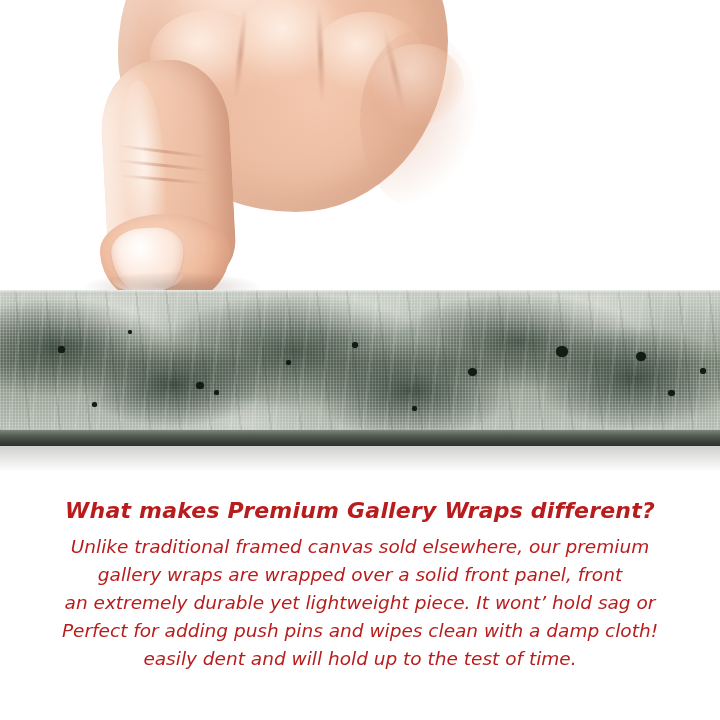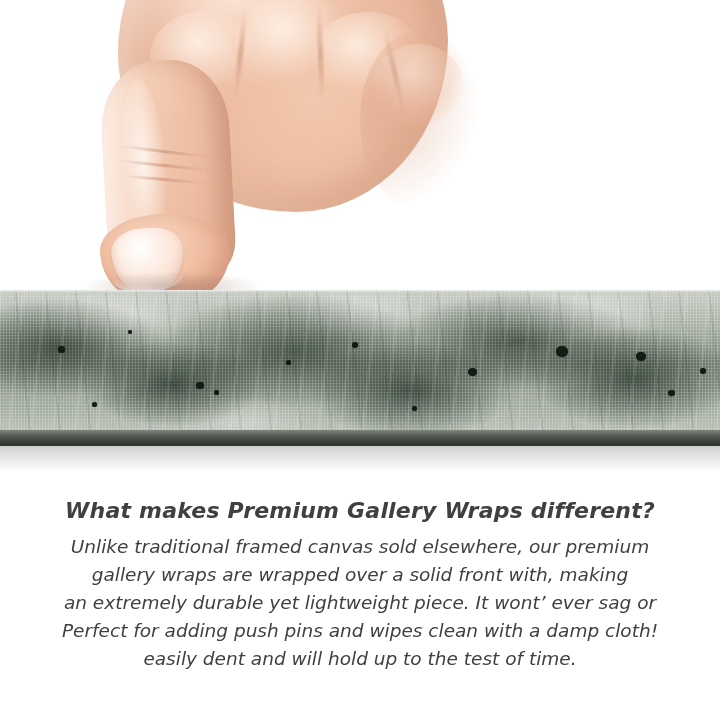--- a/index.html
+++ b/index.html
@@ -230,21 +230,21 @@
     background: linear-gradient(to bottom, rgba(120,124,118,0.35), rgba(120,124,118,0));
   }
 
   
   .caption {
     position: absolute;
     left: 0;
     top: 498px;
     width: 720px;
     text-align: center;
-    color: #404040;
+    color: #b91c1c;
     font-family: "DejaVu Sans", sans-serif;
     font-style: italic;
   }
   .caption-title {
     font-size: 22px;
     font-weight: 600;
     letter-spacing: 0.2px;
     margin-bottom: 10px;
   }
   .caption-body {
@@ -299,20 +299,20 @@
     <div class="speck" style="left:128px; top:40px; width:4px; height:4px;"></div>
   </div>
   <div class="canvas-top-edge"></div>
   <div class="canvas-bottom-edge"></div>
   <div class="canvas-drop-shadow"></div>
 
   <div class="caption">
     <div class="caption-title">What makes Premium Gallery Wraps different?</div>
     <div class="caption-body">
       <span class="caption-line">Unlike traditional framed canvas sold elsewhere, our premium</span>
-      <span class="caption-line">gallery wraps are wrapped over a solid front with, making</span>
-      <span class="caption-line">an extremely durable yet lightweight piece. It wont’ ever sag or</span>
+      <span class="caption-line">gallery wraps are wrapped over a solid front panel, front</span>
+      <span class="caption-line">an extremely durable yet lightweight piece. It wont’ hold sag or</span>
       <span class="caption-line">Perfect for adding push pins and wipes clean with a damp cloth!</span>
       <span class="caption-line">easily dent and will hold up to the test of time.</span>
     </div>
   </div>
 
 </div>
 
 </body></html>

